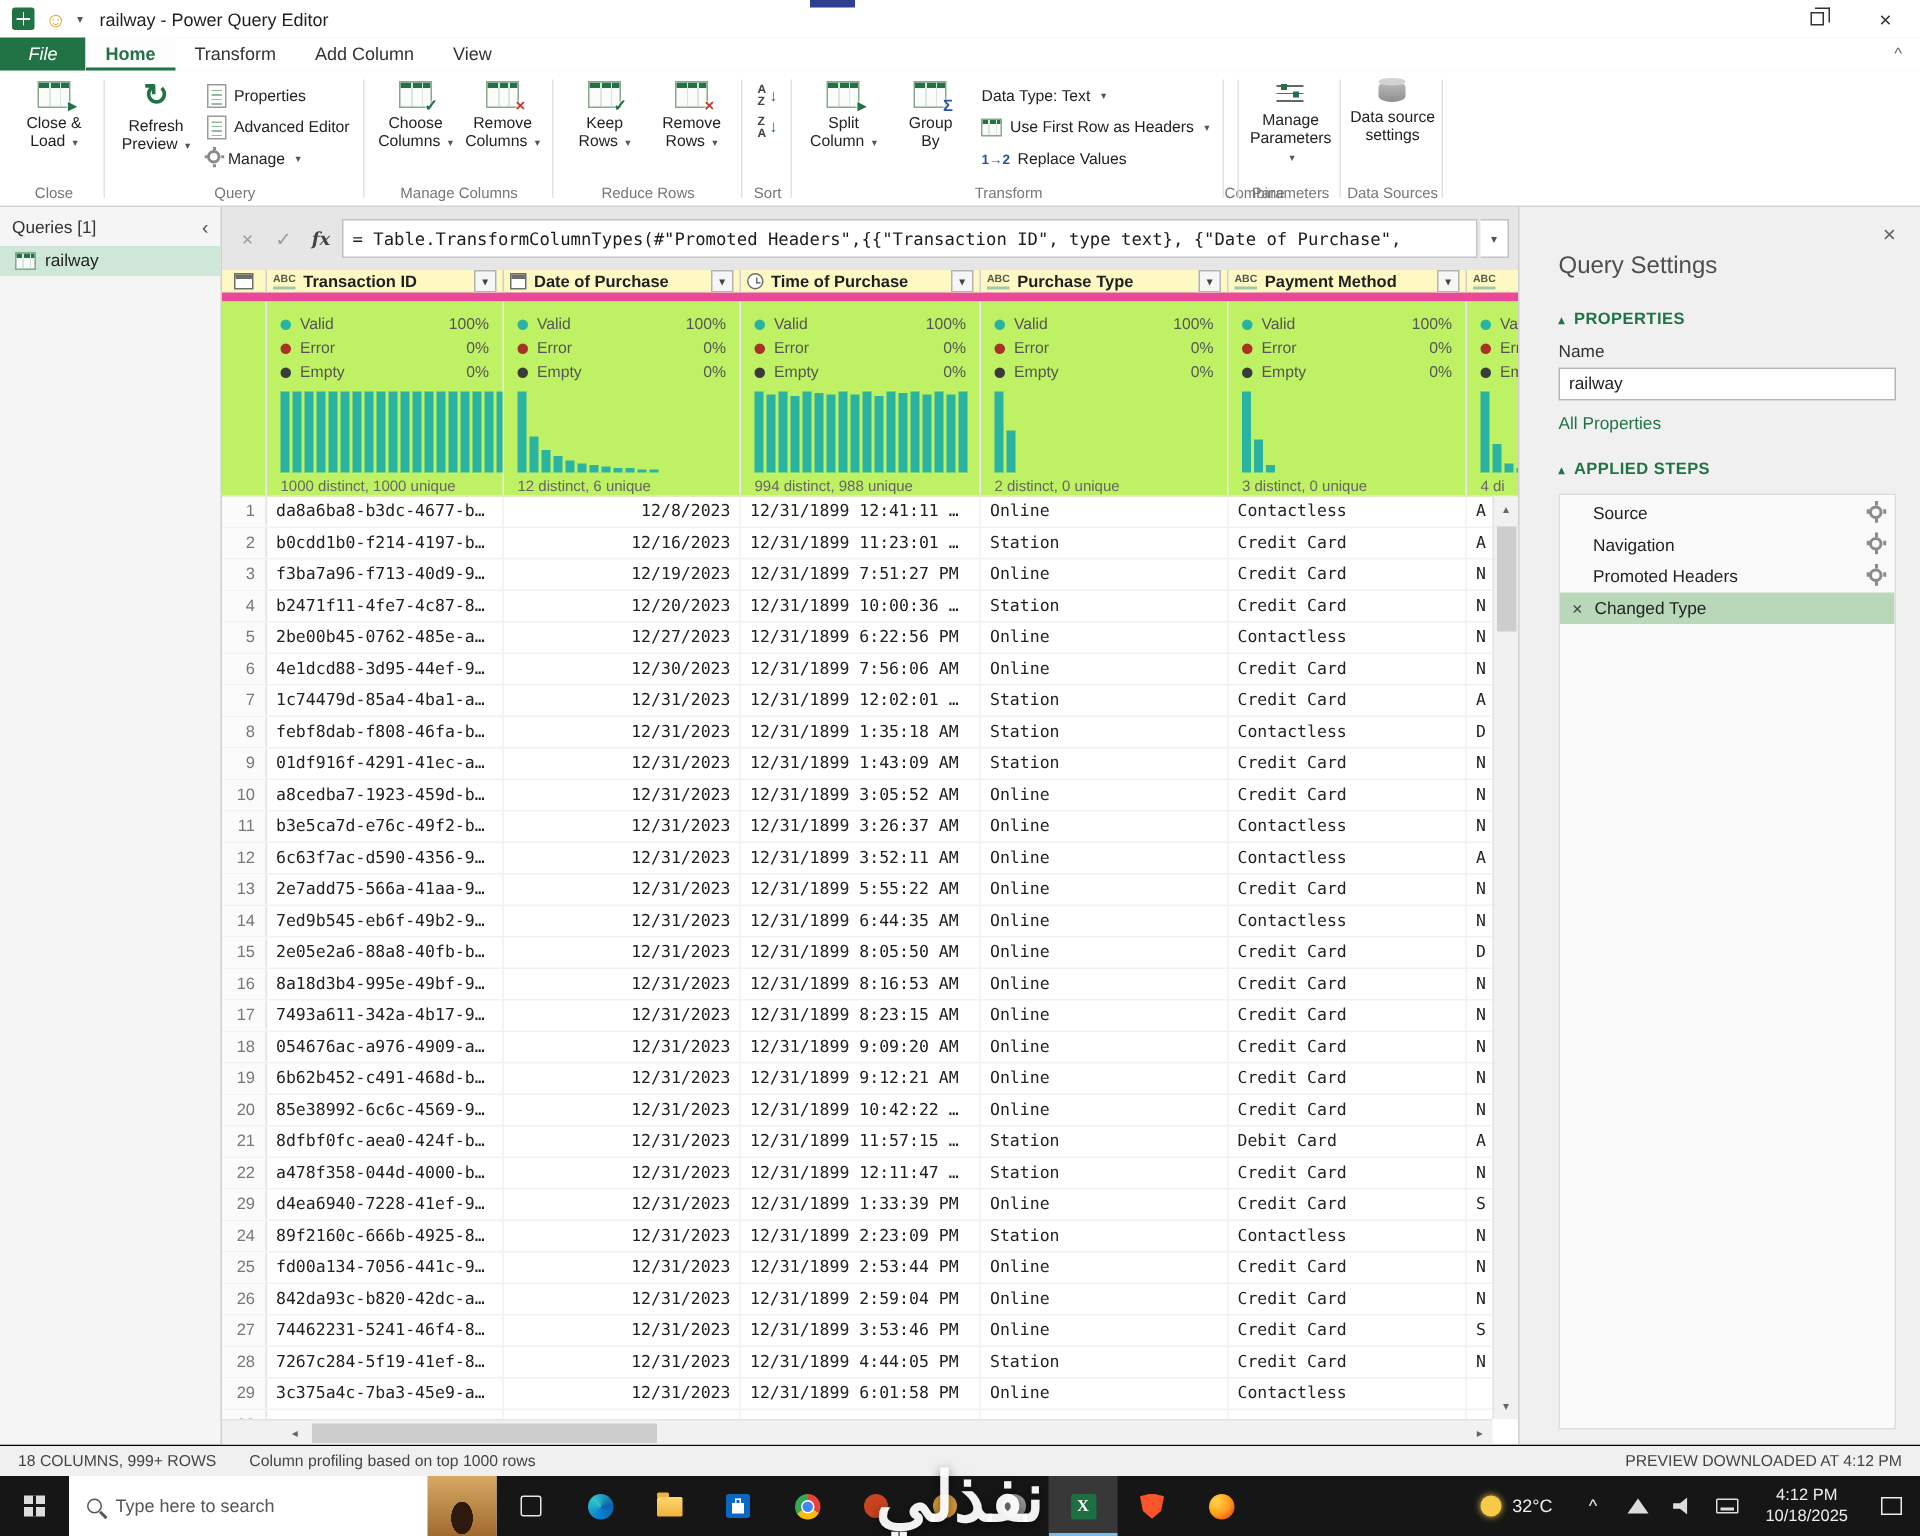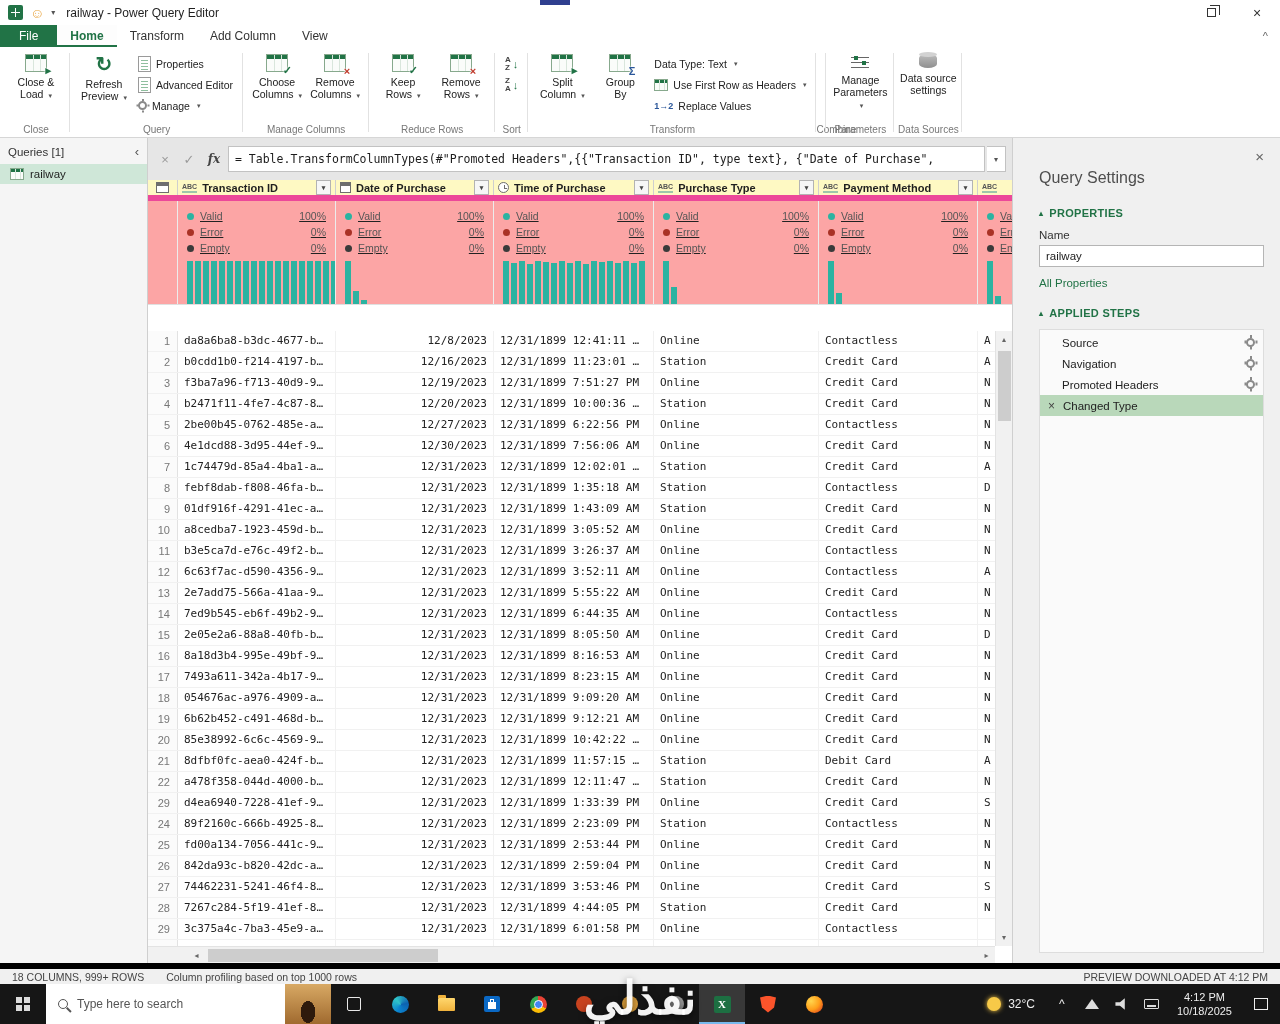--- a/index.html
+++ b/index.html
@@ -17,21 +17,21 @@
   .tb-title { font-size:12px; color:#1f1f1f; margin-left:4px; }
   .tb-controls { margin-left:auto; display:flex; height:100%; }
   .tb-btn { width:46px; display:flex; align-items:center; justify-content:center; color:#333; font-size:14px; }
   .ic-restore { width:9px; height:9px; border:1px solid #333; background:#fff; position:relative; }
   .ic-restore::before { content:""; position:absolute; left:2px; top:-4px; width:9px; height:9px; border:1px solid #333; border-bottom:none; border-left:none; }
 
   
   .tabrow { height:22px; background:#fff; display:flex; align-items:stretch; }
   .tabs { display:flex; }
   .tab { padding:0 13px; display:flex; align-items:center; font-size:12px; color:#333; cursor:default; }
-  .tab.tab-file { background:#217346; color:#fff; padding:0 19px; }
+  .tab.tab-file { background:#217346; color:#fff; padding:0 19px;font-style:italic; }
   .tab.selected { color:#217346; font-weight:bold; box-shadow: inset 0 -2px 0 #217346; background:#fdfdfd; }
   .tabrow-right { margin-left:auto; display:flex; align-items:center; gap:12px; padding-right:12px; color:#666; font-size:11px; }
 
   
   .ribbon { height:91px; background:#fff; border-bottom:1px solid #d6d6d6; display:flex; padding:1px 0 0 2px; overflow:hidden; }
   .rgroup { position:relative; display:flex; padding:2px 5px 14px 5px; }
   .rgroup::after { content:""; position:absolute; right:0; top:5px; bottom:5px; width:1px; background:#e2e2e2; }
   .ritems { display:flex; align-items:flex-start; }
   .rgroup-label { position:absolute; left:0; right:0; bottom:2px; text-align:center; font-size:10px; color:#777; white-space:nowrap; }
   .rbig { width:58px; display:flex; flex-direction:column; align-items:center; gap:4px; padding-top:4px; font-size:10.5px; color:#222; text-align:center; }
@@ -102,21 +102,21 @@
   .g-hcell { display:flex; align-items:center; gap:5px; padding:0 4px; border-right:1px solid #cfcfcf; font-size:11px; font-weight:bold; color:#1f1f1f; overflow:hidden; white-space:nowrap; }
   .hd-abc { font-size:7px; font-weight:bold; color:#555; letter-spacing:0px; border-bottom:2px solid #9ec7ab; line-height:8px; }
   .hd-cal { width:11px; height:11px; border:1px solid #6e6e6e; position:relative; background:#fff; }
   .hd-cal::before { content:""; position:absolute; left:0; right:0; top:0; height:3px; background:#6e6e6e; }
   .hd-clk { width:11px; height:11px; border:1px solid #6e6e6e; border-radius:50%; position:relative; background:#fff; }
   .hd-clk::before { content:""; position:absolute; left:4.5px; top:1.5px; width:1px; height:4px; background:#6e6e6e; }
   .hd-clk::after { content:""; position:absolute; left:4.5px; top:4.5px; width:3px; height:1px; background:#6e6e6e; }
   .hd-corner { width:13px; height:11px; border:1px solid #6e6e6e; background:linear-gradient(180deg,#6e6e6e 0 3px,#fff 3px); margin:0 auto; }
   .filter-btn { margin-left:auto; width:15px; height:15px; border:1px solid #b3b3b3; background:#f6f6f6; font-size:7px; display:flex; align-items:center; justify-content:center; color:#444; flex:0 0 auto; }
 
-  .g-quality { display:grid; grid-template-columns:var(--cols); height:104px; border-bottom:1px solid #e0e0e0; background:#fca5a5;text-decoration:underline; }
+  .g-quality { display:grid; grid-template-columns:var(--cols); height:130px; border-bottom:1px solid #e0e0e0; background:#bef264; }
   .q-cell { border-right:1px solid #ececec; padding:7px 9px 2px; overflow:hidden; display:flex; flex-direction:column; }
   .q-stat { display:flex; font-size:10.5px; color:#555; line-height:16px; white-space:nowrap; }
   .q-dot { width:7px; height:7px; border-radius:50%; margin:4.5px 6px 0 0; flex:0 0 auto; }
   .q-dot.valid { background:#2bb3a1; } .q-dot.error { background:#a93226; } .q-dot.empty { background:#3a3a3a; }
   .q-pct { margin-left:auto; }
   .q-bars { height:56px; display:flex; align-items:flex-end; gap:2px; margin-top:5px; }
   .q-bar { width:6px; background:#2bb3a1; flex:0 0 auto; }
   .q-distinct { font-size:10px; color:#666; margin-top:4px; white-space:nowrap; }
 
   .g-body { position:absolute; top:151px; bottom:17px; left:0; right:0; overflow:hidden; }
@@ -143,21 +143,21 @@
   .sp-label { color:#333; margin:2px 0 4px; }
   .sp-input { width:100%; border:1px solid #b5b5b5; background:#fff; height:22px; font-size:11.5px; padding:0 6px; font-family:"Liberation Sans", sans-serif; color:#222; }
   .sp-link { color:#217346; margin:10px 0 14px; }
   .steps-box { flex:1; background:#fafafa; border:1px solid #ddd; margin-top:2px; padding-top:2px; overflow:hidden; }
   .step { display:flex; align-items:center; height:21px; padding:0 8px 0 22px; color:#222; }
   .step .gwrap { margin-left:auto; }
   .step.selected { background:#b9d8ba; padding-left:8px; }
   .step .del { color:#444; margin-right:8px; font-size:12px; }
 
   
-  .statusbar { height:21px; background:#f0f0f0; border-top:6px solid #000000; display:flex; align-items:center; font-size:10.5px; color:#444; padding:0 12px; gap:22px; }
+  .statusbar { height:21px; background:#f0f0f0; border-top:1px solid #000000; display:flex; align-items:center; font-size:10.5px; color:#444; padding:0 12px; gap:22px; }
   .sb-right { margin-left:auto; }
 
   
   .taskbar { height:40px; background:#161616; display:flex; align-items:stretch; color:#eee; position:relative; }
   .tk-btn { width:46px; display:flex; align-items:center; justify-content:center; position:relative; flex:0 0 auto; }
   .tk-btn.active { background:#383838; box-shadow: inset 0 -2px 0 #76b9ed; }
   .win-logo { width:14px; height:14px; background:#dcdcdc; position:relative; }
   .win-logo::after { content:""; position:absolute; inset:0;
     background: linear-gradient(90deg, transparent 0 6px, #161616 6px 8px, transparent 8px),
                 linear-gradient(180deg, transparent 0 6px, #161616 6px 8px, transparent 8px); }

